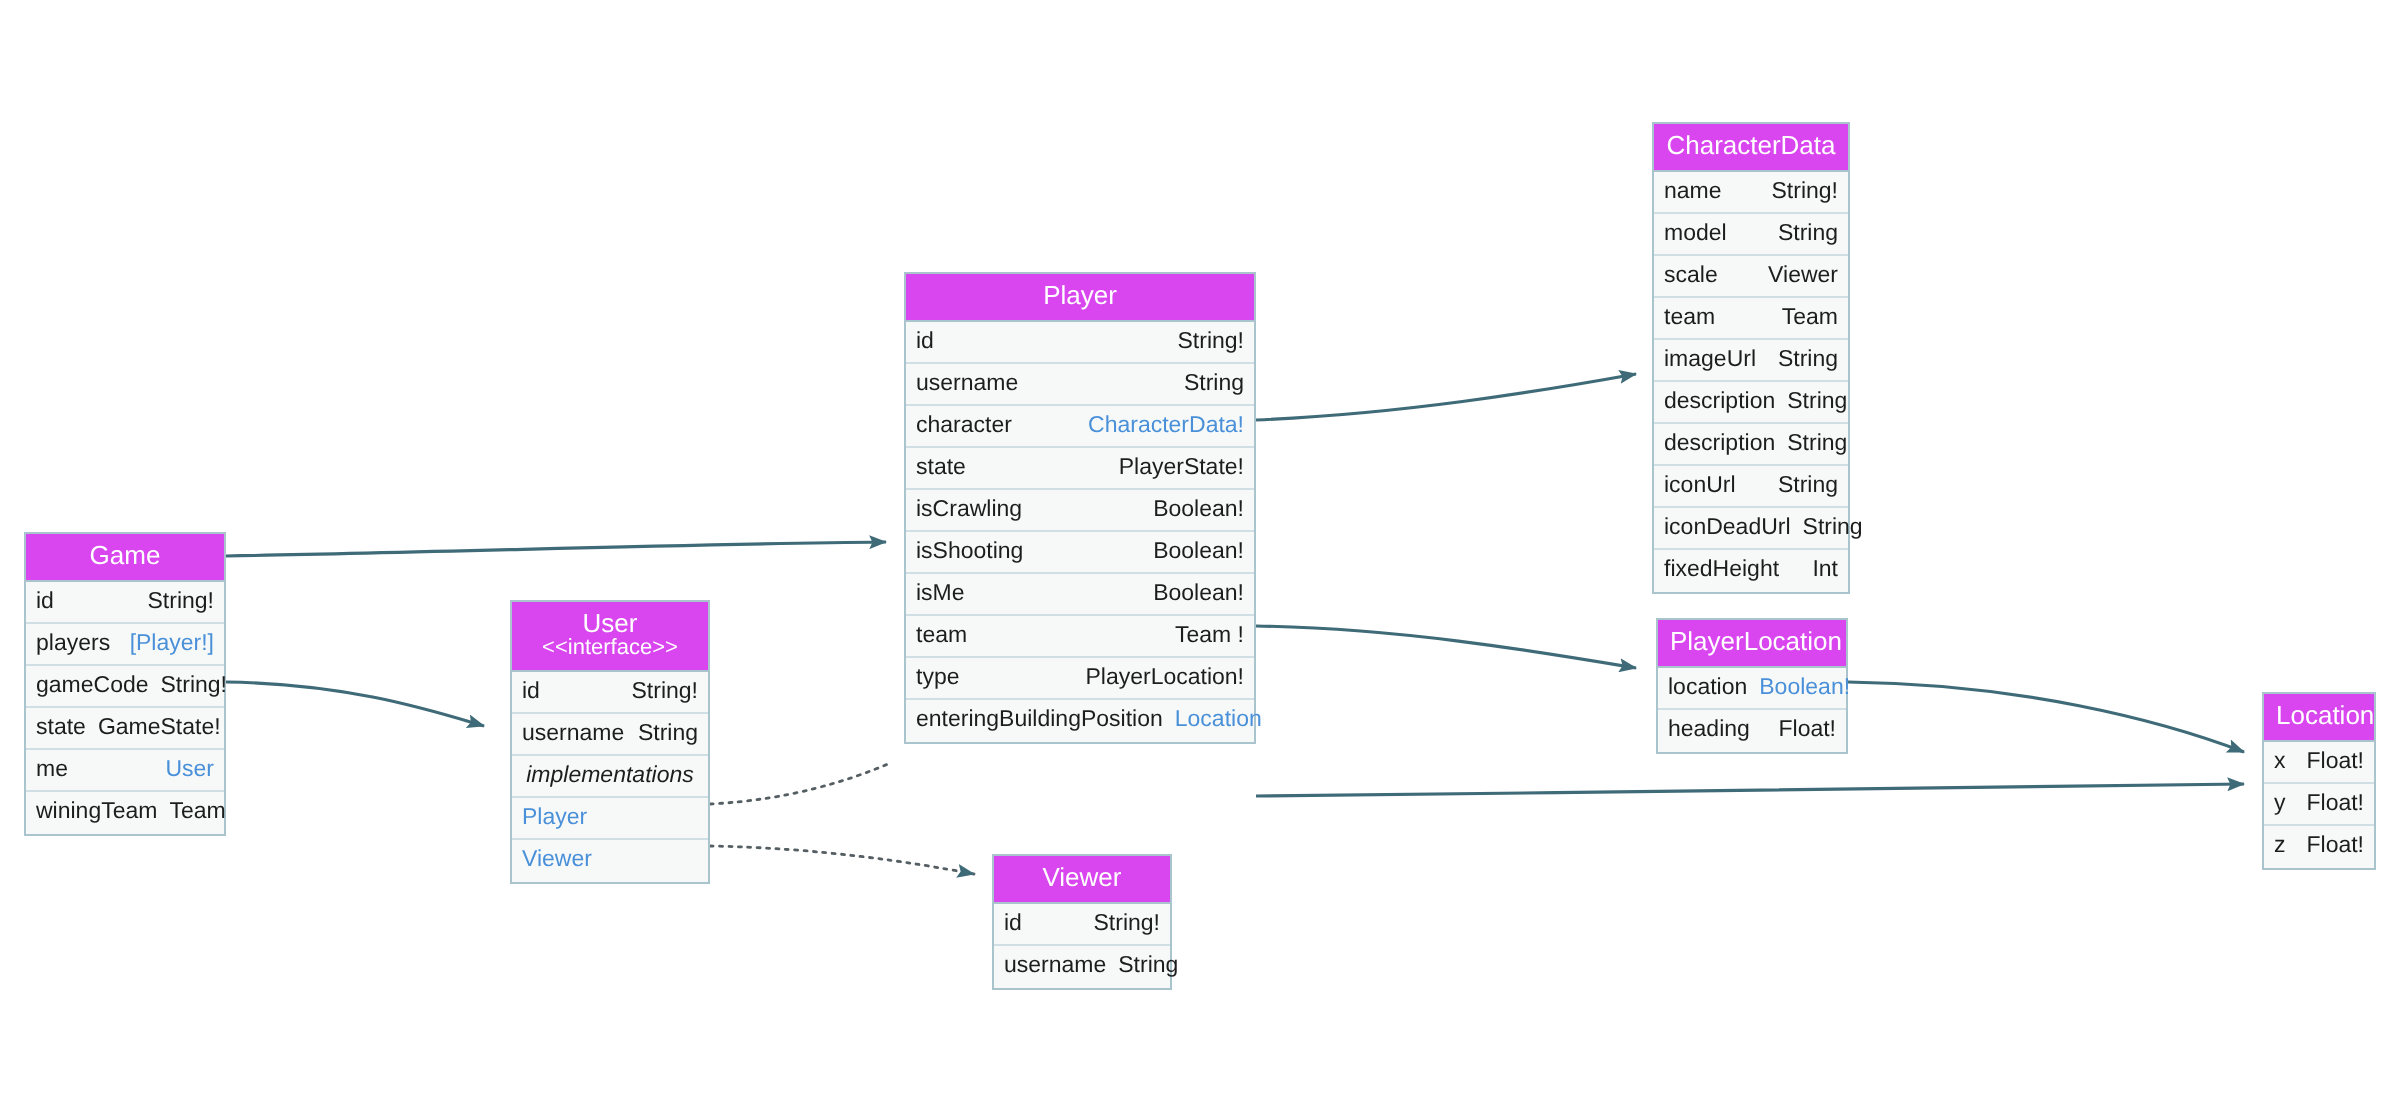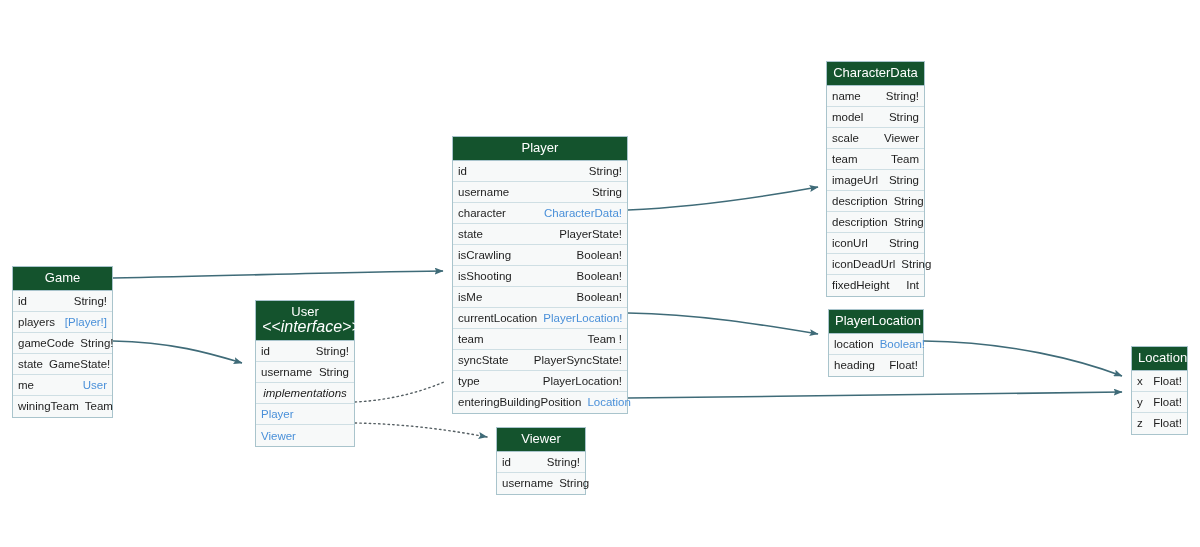--- a/index.html
+++ b/index.html
@@ -12,36 +12,35 @@
   svg.edges{position:absolute;left:0;top:0;width:1200px;height:547px;pointer-events:none;}
 
   .entity{
     position:absolute;
     background:#f7f9f9;
     border:1px solid #a9c4cc;
     box-sizing:border-box;
     z-index:2;
   }
   .entity-header{
-    background:#14532d;
+    background:#d946ef;
     color:#ffffff;
     text-align:center;
     font-size:13px;
     line-height:1.05;
     padding:4px 6px 5px 6px;
     box-sizing:border-box;
     border-bottom:1px solid #a9c4cc;
     white-space:nowrap;
   }
   .entity-header .stereo{
     display:block;
-    font-size:16px;
+    font-size:11px;
     line-height:1.1;
     margin-top:-1px;
-    font-style:italic;
   }
   .row{
     display:flex;
     align-items:center;
     justify-content:space-between;
     height:21px;
     box-sizing:border-box;
     padding:3px 5px;
     border-bottom:1px solid #cfdfe4;
     background:#f7f9f9;
@@ -165,32 +164,24 @@
     </div>
     <div class="row">
       <span class="fname">isShooting</span>
       <span class="ftype">Boolean!</span>
     </div>
     <div class="row">
       <span class="fname">isMe</span>
       <span class="ftype">Boolean!</span>
     </div>
     <div class="row">
-      <span class="fname">currentLocation</span>
-      <span class="ftype ref">PlayerLocation!</span>
-    </div>
-    <div class="row">
       <span class="fname">team</span>
       <span class="ftype">Team !</span>
     </div>
     <div class="row">
-      <span class="fname">syncState</span>
-      <span class="ftype">PlayerSyncState!</span>
-    </div>
-    <div class="row">
       <span class="fname">type</span>
       <span class="ftype">PlayerLocation!</span>
     </div>
     <div class="row">
       <span class="fname">enteringBuildingPosition</span>
       <span class="ftype ref">Location</span>
     </div>
   </div>
 
   <div class="entity" style="left:496px;top:427px;width:90px;">

